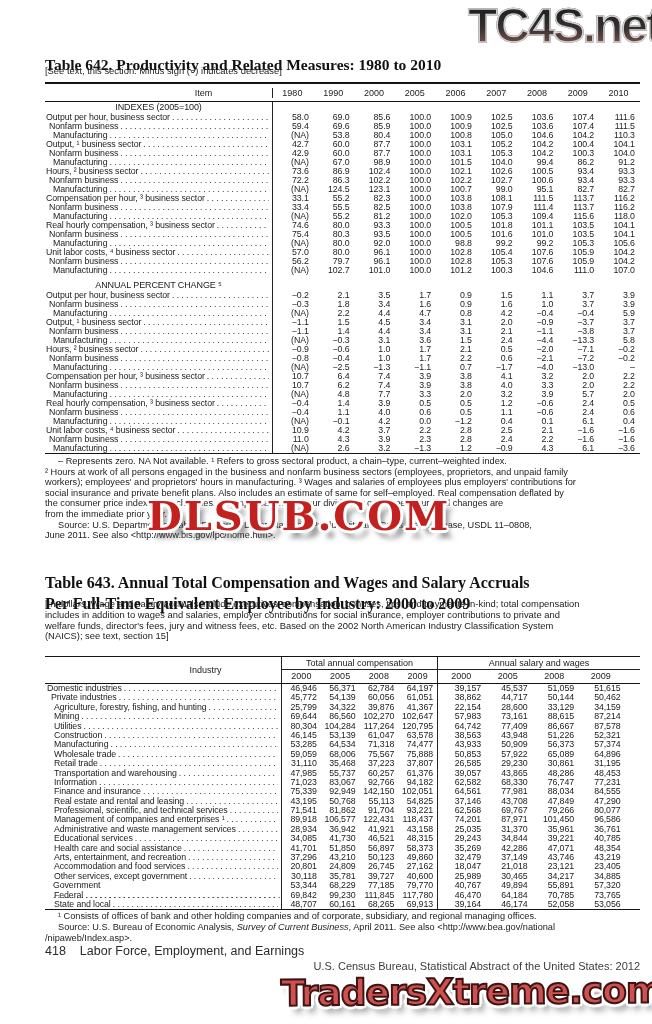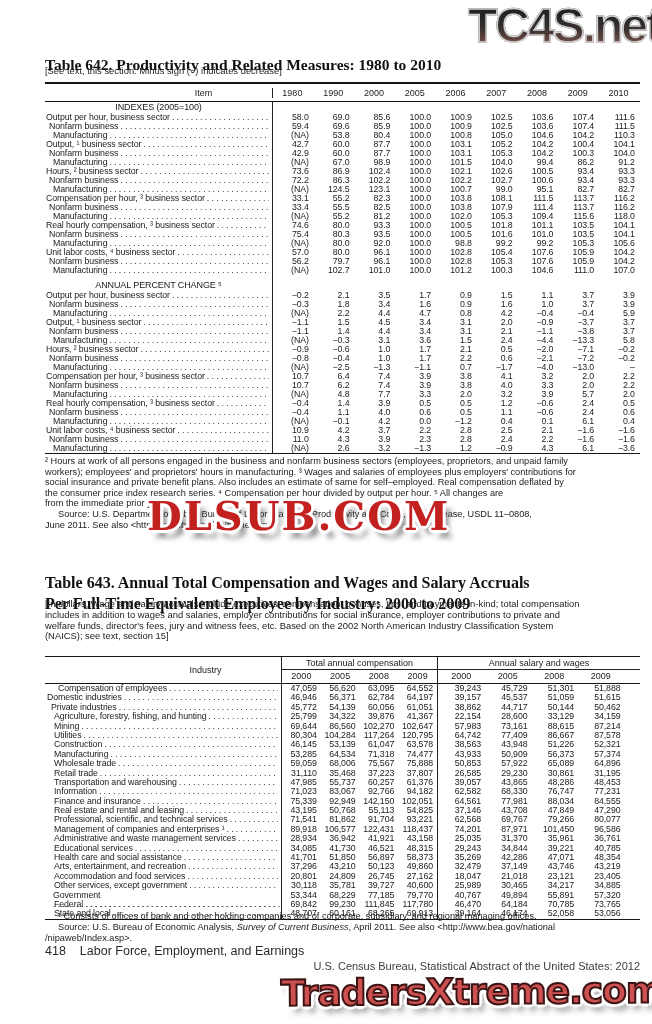--- a/index.html
+++ b/index.html
@@ -666,20 +666,21 @@
         <div class="v642">1.2</div>
         <div class="v642">−0.9</div>
         <div class="v642">4.3</div>
         <div class="v642">6.1</div>
         <div class="v642">−3.6</div>
       </div>
     </div>
 </div>
 
 <div class="abs footnotes" id="t642-foot">
+    <div class="fn-ind">– Represents zero. NA Not available. ¹ Refers to gross sectoral product, a chain–type, current–weighted index.</div>
     <div>² Hours at work of all persons engaged in the business and nonfarm business sectors (employees, proprietors, and unpaid family</div>
     <div>workers); employees' and proprietors' hours in manufacturing. ³ Wages and salaries of employees plus employers' contributions for</div>
     <div>social insurance and private benefit plans. Also includes an estimate of same for self–employed. Real compensation deflated by</div>
     <div>the consumer price index research series. ⁴ Compensation per hour divided by output per hour. ⁵ All changes are</div>
     <div>from the immediate prior year.</div>
     <div class="fn-ind">Source: U.S. Department of Labor, Bureau of Labor Statistics, Productivity and Costs, news release, USDL 11–0808,</div>
     <div>June 2011. See also &lt;http://www.bls.gov/lpc/home.htm&gt;.</div>
   </div>
 
 <h1 class="abs tbl-title" id="t643-title">
@@ -710,38 +711,20 @@
       <div class="h643-years" id="t643-years2">
           <div class="y643b">2000</div>
           <div class="y643b">2005</div>
           <div class="y643b">2008</div>
           <div class="y643b">2009</div>
         </div>
     </div>
   </div>
   <div id="t643-body">
       <div class="r643">
-        <div class="lab643" style="padding-left: 13px;">
-          <span class="lt">Compensation of employees</span>
-          <span class="dots"></span>
-        </div>
-        <div class="g1row">
-          <div class="v1">47,059</div>
-          <div class="v1">56,620</div>
-          <div class="v1">63,095</div>
-          <div class="v1">64,552</div>
-        </div>
-        <div class="g2row">
-          <div class="v2">39,243</div>
-          <div class="v2">45,729</div>
-          <div class="v2">51,301</div>
-          <div class="v2">51,888</div>
-        </div>
-      </div>
-      <div class="r643">
         <div class="lab643" style="padding-left: 2px;">
           <span class="lt">Domestic industries</span>
           <span class="dots"></span>
         </div>
         <div class="g1row">
           <div class="v1">46,946</div>
           <div class="v1">56,371</div>
           <div class="v1">62,784</div>
           <div class="v1">64,197</div>
         </div>

